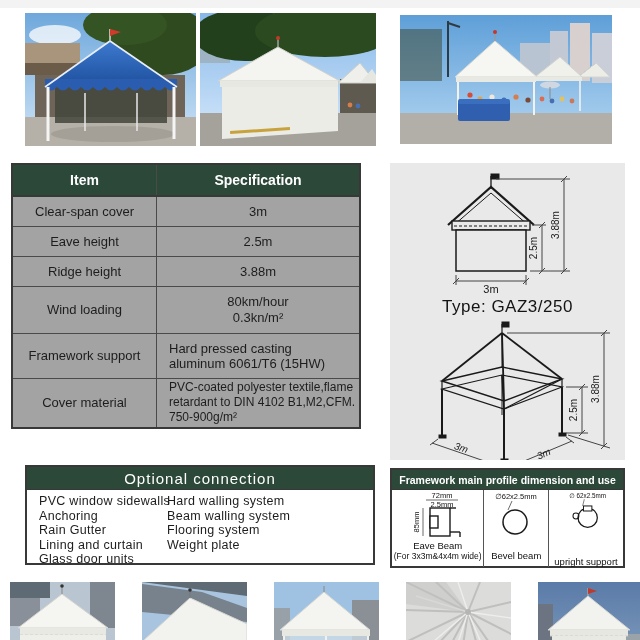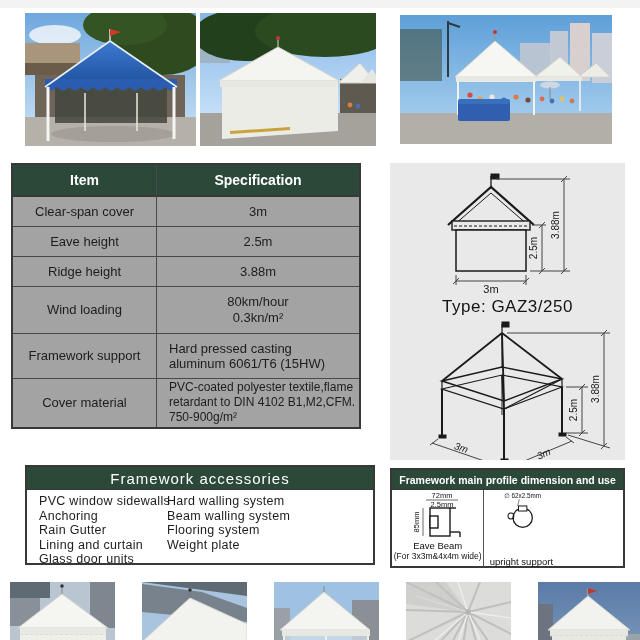--- a/index.html
+++ b/index.html
@@ -213,21 +213,21 @@
         <td class="cell-left" style="font-size:12px;">
           <span>PVC-coated polyester textile,flame</span>
           <span>retardant to DIN 4102 B1,M2,CFM.</span>
           <span>750-900g/m²</span>
         </td>
       </tr>
     </tbody>
   </table>
 
   <div class="acc-box">
-    <div class="green-bar">Framework  accessories</div>
+    <div class="green-bar">Optional  connection</div>
     <div class="acc-cols">
       <div class="acc-col acc-col1">
         <div class="acc-item">PVC window sidewalls</div>
         <div class="acc-item">Anchoring</div>
         <div class="acc-item">Rain Gutter</div>
         <div class="acc-item">Lining and curtain</div>
         <div class="acc-item">Glass door units</div>
       </div>
       <div class="acc-col acc-col2">
         <div class="acc-item">Hard walling system</div>
@@ -336,20 +336,28 @@
             <rect x="38" y="26" width="8" height="12" fill="#ffffff"></rect>
             <line x1="58" y1="42" x2="68" y2="42"></line>
             <line x1="68" y1="42" x2="68" y2="47"></line>
             <line x1="58" y1="18" x2="64" y2="18"></line>
           </g>
         </svg>
         <div class="fw-label">Eave Beam</div>
         <div class="fw-sub">(For 3x3m&amp;4x4m wide)</div>
       </div>
 
+      <div class="fw-cell fw-c2">
+        <svg width="64" height="50" viewBox="0 0 64 50">
+          <text x="32" y="9" text-anchor="middle" font-size="7.5" fill="#111">∅62x2.5mm</text>
+          <line x1="28" y1="11" x2="24" y2="20" stroke="#444" stroke-width=".8"></line>
+          <circle cx="31" cy="32" r="12" stroke="#1a1a1a" stroke-width="1.5" fill="none"></circle>
+        </svg>
+        <div class="fw-label" style="margin-top:10px;">Bevel beam</div>
+      </div>
 
       <div class="fw-cell fw-c3">
         <svg width="72" height="50" viewBox="0 0 72 50">
           <text x="38" y="9" text-anchor="middle" font-size="7.5" fill="#111">∅ 62x2.5mm</text>
           <line x1="34" y1="11" x2="32" y2="19" stroke="#444" stroke-width=".8"></line>
           <g stroke="#1a1a1a" fill="none">
             <circle cx="38" cy="33" r="11.5" stroke-width="1.5"></circle>
             <rect x="33" y="19" width="10" height="6" stroke-width="1.2" fill="#ffffff"></rect>
             <circle cx="24" cy="31" r="3.5" stroke-width="1.2"></circle>
             <line x1="27" y1="31" x2="27" y2="35" stroke-width="1.2"></line>

